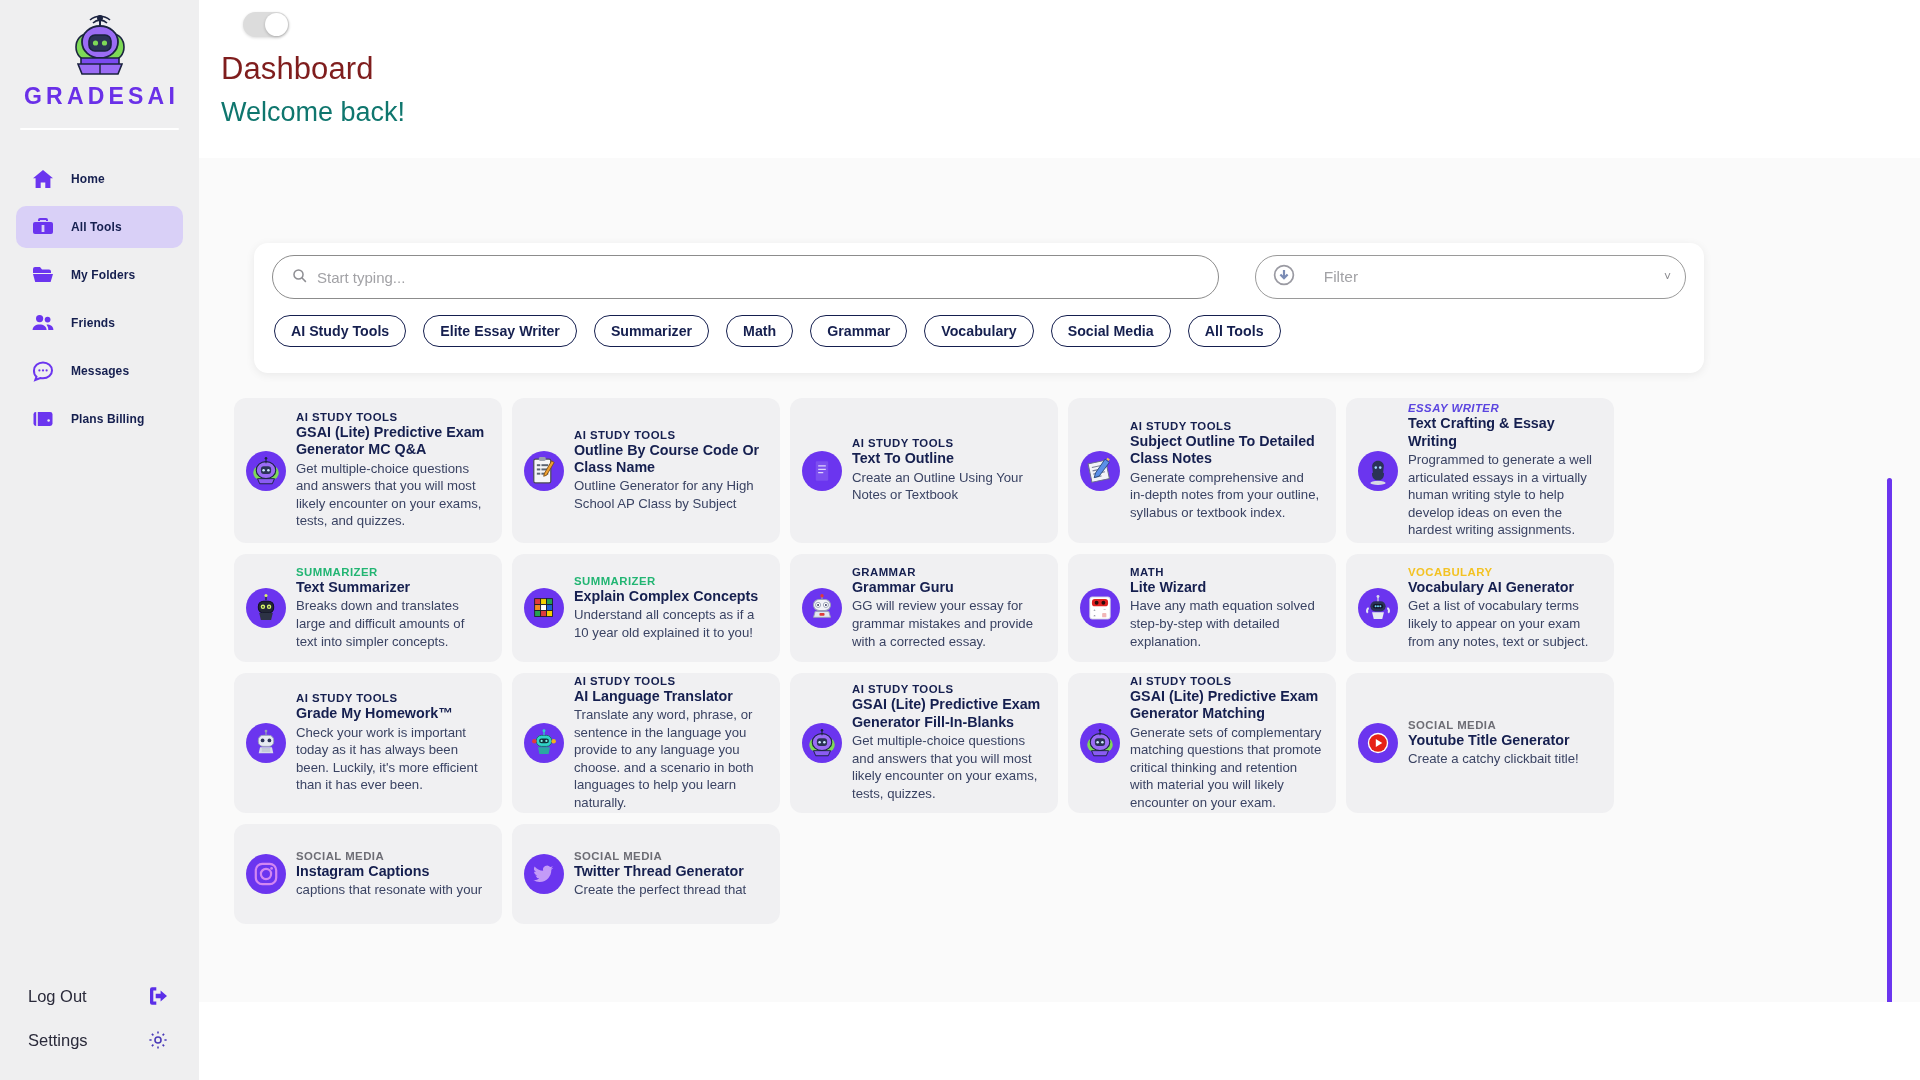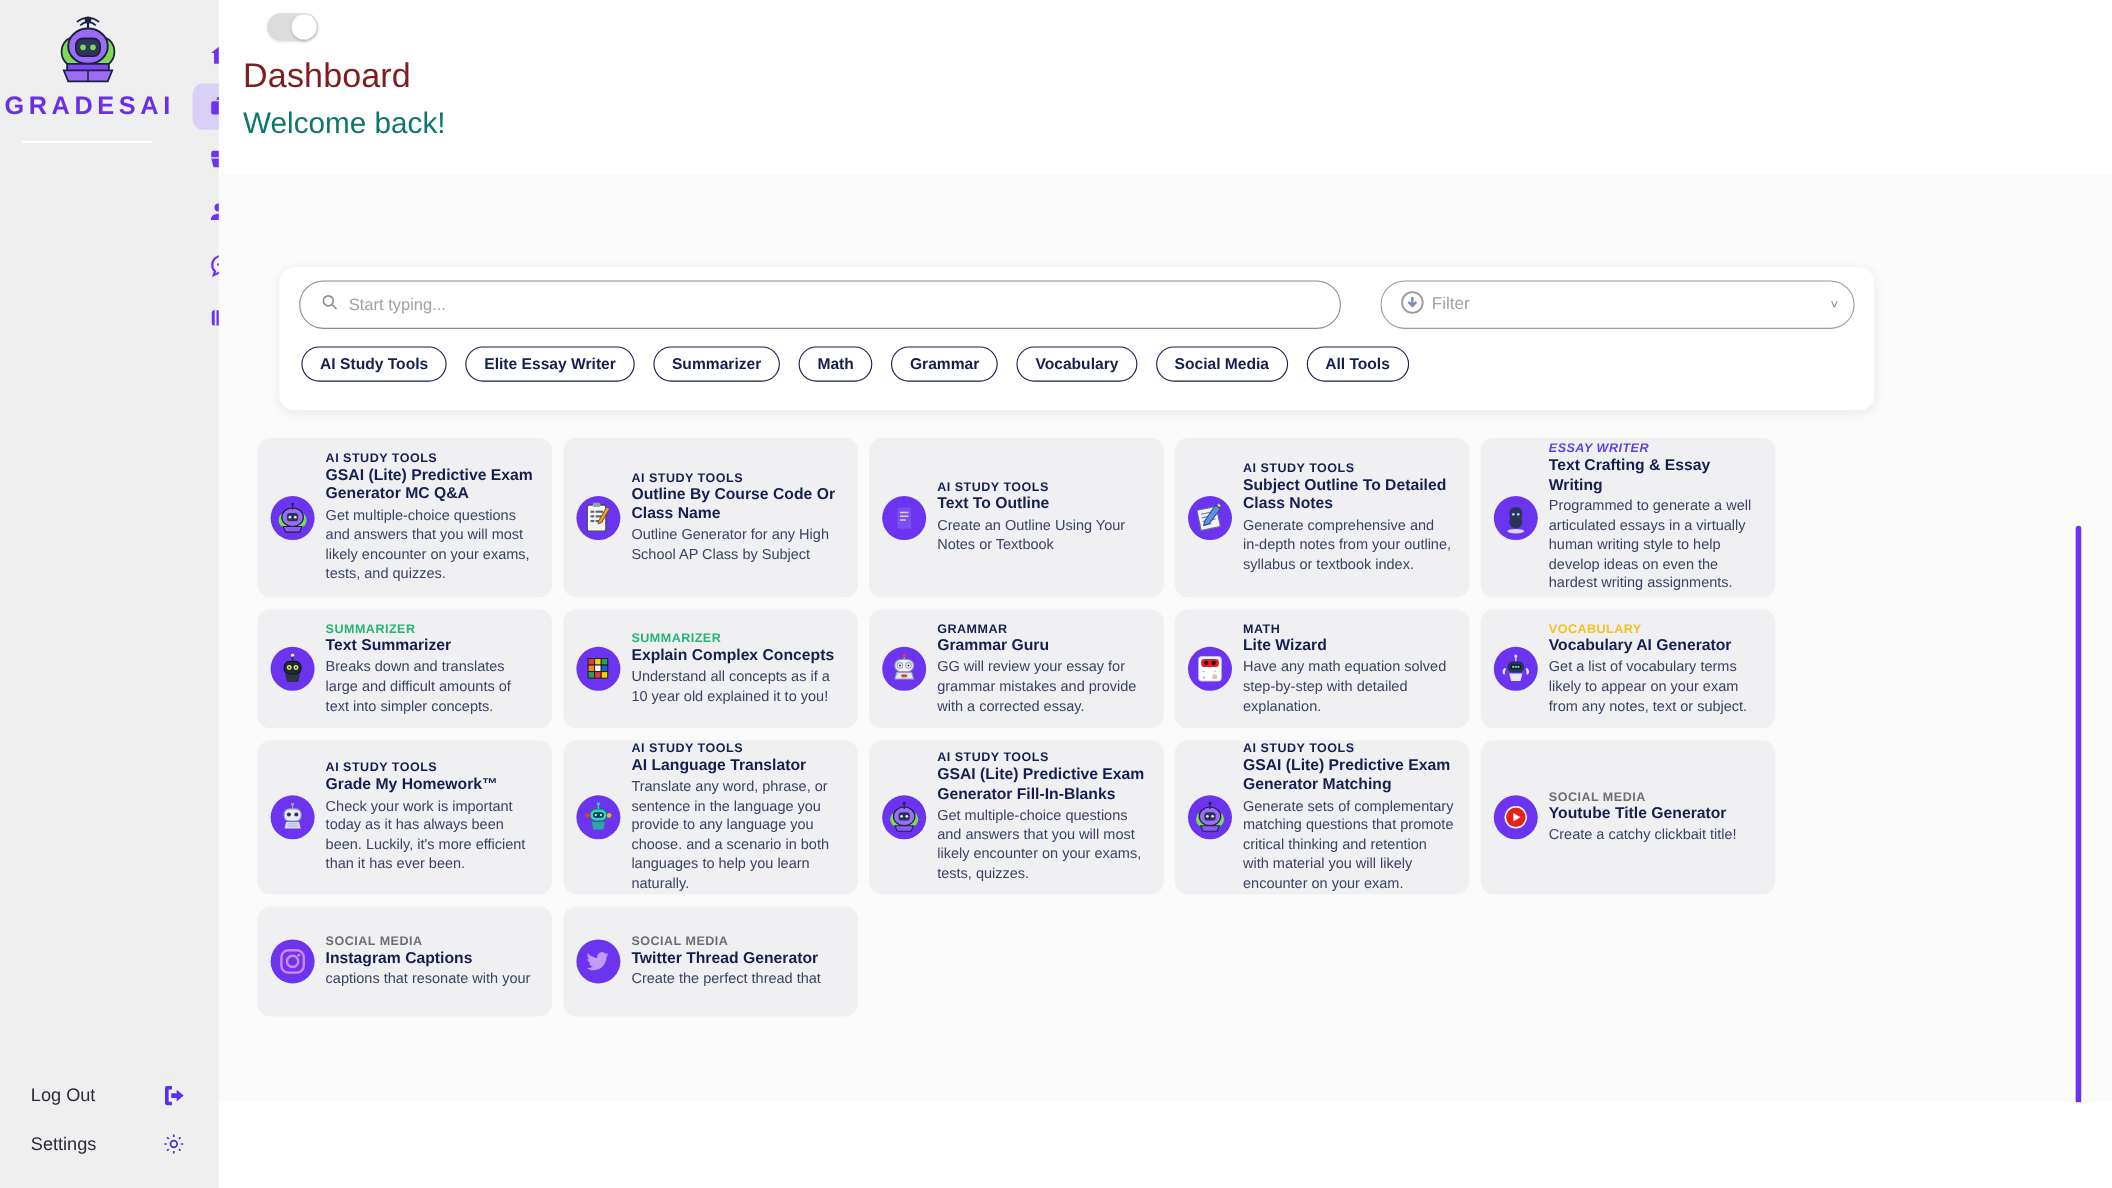--- a/index.html
+++ b/index.html
@@ -10,21 +10,21 @@
     background: #ffffff;
   }
   .app { display: flex; width: 1920px; height: 1080px; }
 
   
   .sidebar {
     width: 199px; height: 1080px;
     background: #efeff0;
     flex: 0 0 199px;
     position: relative;
-    display: flex; flex-direction: row;
+    display: flex; flex-direction: column;
   }
   .logo-area { padding-top: 14px; text-align: center; }
   .logo-mark { width: 70px; height: 66px; margin: 0 auto; display:block; }
   .logo-text {
     font-size: 23px; font-weight: 700; letter-spacing: 4.2px;
     color: #6a30e8; margin-top: 3px; padding-left: 4px;
     font-family: "Liberation Sans", sans-serif;
   }
   .logo-divider {
     height: 2px; background: #ffffff; margin: 18px 20px 0 20px; border-radius: 2px;
@@ -84,21 +84,21 @@
     width: 1058px; height: 44px; border: 1.6px solid #8c8c8c; border-radius: 24px;
     display: flex; align-items: center; padding: 0 18px; gap: 9px; background:#fff;
   }
   .search-box input {
     border: none; outline: none; font-size: 15px; color: #9a9a9e;
     font-family: "Liberation Sans", sans-serif; flex: 1; background: transparent;
   }
   .search-box input::placeholder { color: #a2a2a6; }
   .filter-box {
     width: 480px; height: 44px; border: 1.6px solid #9a9a9a; border-radius: 24px;
-    display: flex; align-items: center; padding: 0 16px; gap: 6px; margin-left: 36px;
+    display: flex; align-items: center; padding: 0 16px; gap: 28px; margin-left: 36px;
     position: relative; background:#fff;
   }
   .filter-box .flabel { font-size: 15.5px; color: #a2a2a6; }
   .filter-box .caret { position: absolute; right: 14px; color: #8a8a8e; font-size: 12px; }
   .chips { display: flex; gap: 17px; padding: 16px 0 0 20px; }
   .chip {
     border: 1.7px solid #151f4f; border-radius: 20px; height: 32px;
     display: flex; align-items: center; padding: 0 16px;
     font-size: 14.2px; font-weight: 700; color: #151f4f; cursor: pointer; background:#fff;
     white-space: nowrap;

